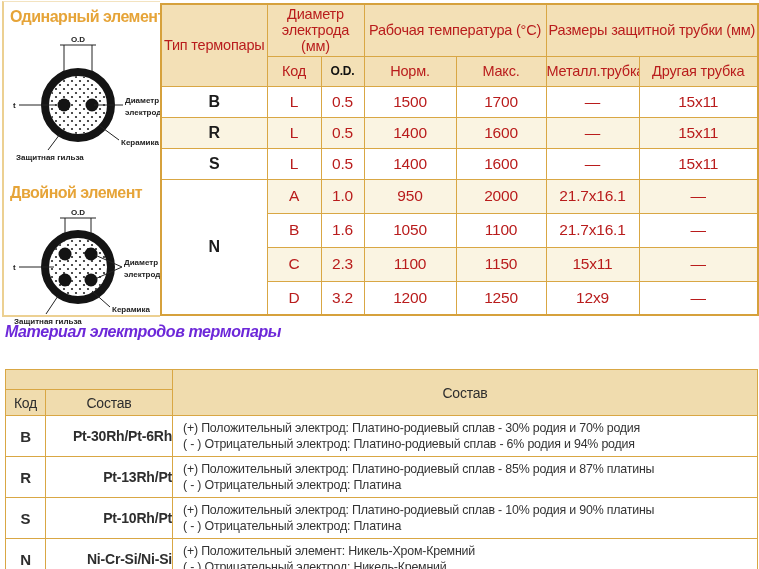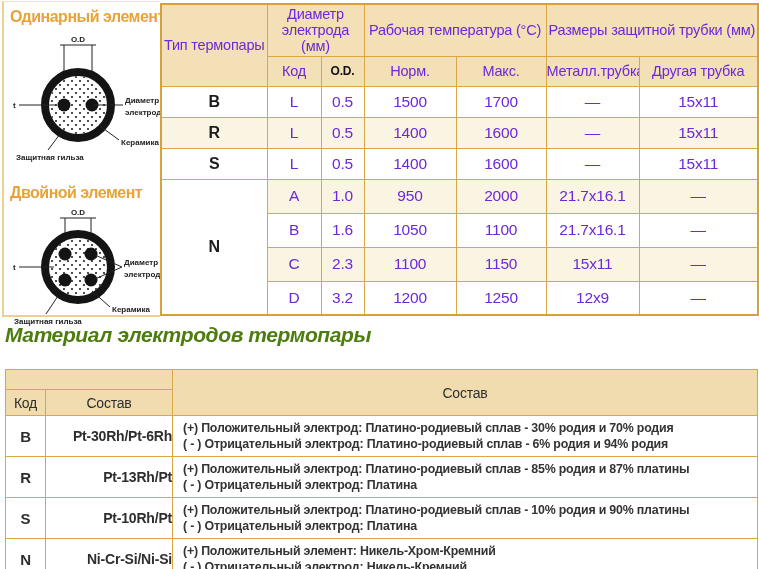--- a/index.html
+++ b/index.html
@@ -25,53 +25,53 @@
   .dline  { stroke:#222; stroke-width:1; fill:none; }
 
   
   .spec {
     position:absolute; left:160px; top:3px; width:597px; height:313px;
     border-collapse:collapse; table-layout:fixed;
     border:2px solid #d6a13c;
   }
   .spec th, .spec td {
     border:1.5px solid #d9a744; text-align:center; vertical-align:middle;
-    font-size:14.5px; color:#6d28d9; font-weight:normal; overflow:hidden;
+    font-size:14.5px; color:#b91c1c; font-weight:normal; overflow:hidden;
   }
   .spec th { background:#f3e0b6; }
   .spec td { background:#fff; font-size:15.5px; }
   .spec tr.alt td { background:#faf4e2; }
   .spec td.type { font-weight:bold; font-size:16px; color:#1c1c1c; background:#fff; }
   .spec tr.alt td.type { background:#faf4e2; }
   .spec td.type.span { background:#fff !important; }
   .spec th.od { font-weight:bold; font-size:12px; color:#111; }
   .hr1 { height:52px; } .hr2 { height:30px; }
   .h31 { height:31px; } .h34 { height:34px; }
 
   
   .mat-title {
-    position:absolute; left:5px; top:323px; font-size:21px; font-weight:bold; font-style:italic;
-    color:#4d7c0f; letter-spacing:-0.4px; white-space:nowrap;
+    position:absolute; left:5px; top:323px; font-size:16px; font-weight:bold; font-style:italic;
+    color:#6d28d9; letter-spacing:-0.4px; white-space:nowrap;
   }
   .mat {
     position:absolute; left:5px; top:369px; width:752px;
     border-collapse:collapse; table-layout:fixed;
     border:1.5px solid #d9a744;
   }
   .mat th, .mat td {
     border:1.5px solid #d9a744; vertical-align:middle; color:#2e2e2e; overflow:hidden;
   }
   .mat th { background:#f0dcae; font-weight:normal; font-size:14px; text-align:center; }
   .mat td { background:#fff; }
   .mat .hrow-empty th { height:20px; }
   .mat .hrow-sub th { height:26px; }
   .mat td.code { text-align:center; font-size:15px; font-weight:600; }
   .mat td.comp { font-size:14px; font-weight:600; padding-left:10px;text-align:right; }
   .mat td.desc { padding:4px 6px 4px 10px; }
-  .mat td.desc div { font-size:12.4px; font-weight:700; line-height:16px; color:#333; white-space:nowrap; }
+  .mat td.desc div { font-size:12.4px; font-weight:400; line-height:16px; color:#333; white-space:nowrap; }
   .mat tr.rb  td { height:41px; }
   .mat tr.last td { border-bottom:4px solid #3e3e36; }
 </style>
 </head>
 <body>
 
 <div class="page">
 
   <div class="left-panel">
 

